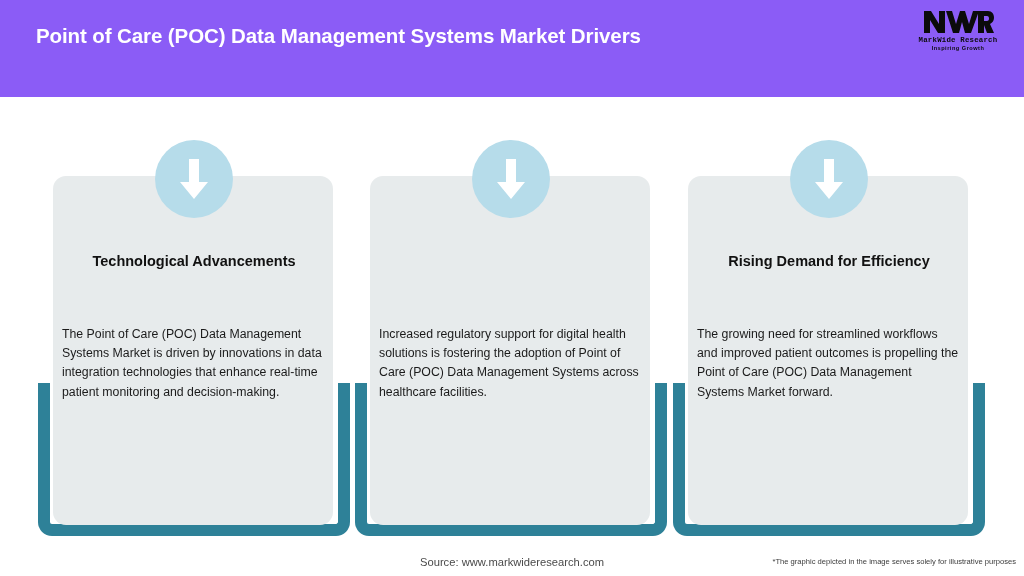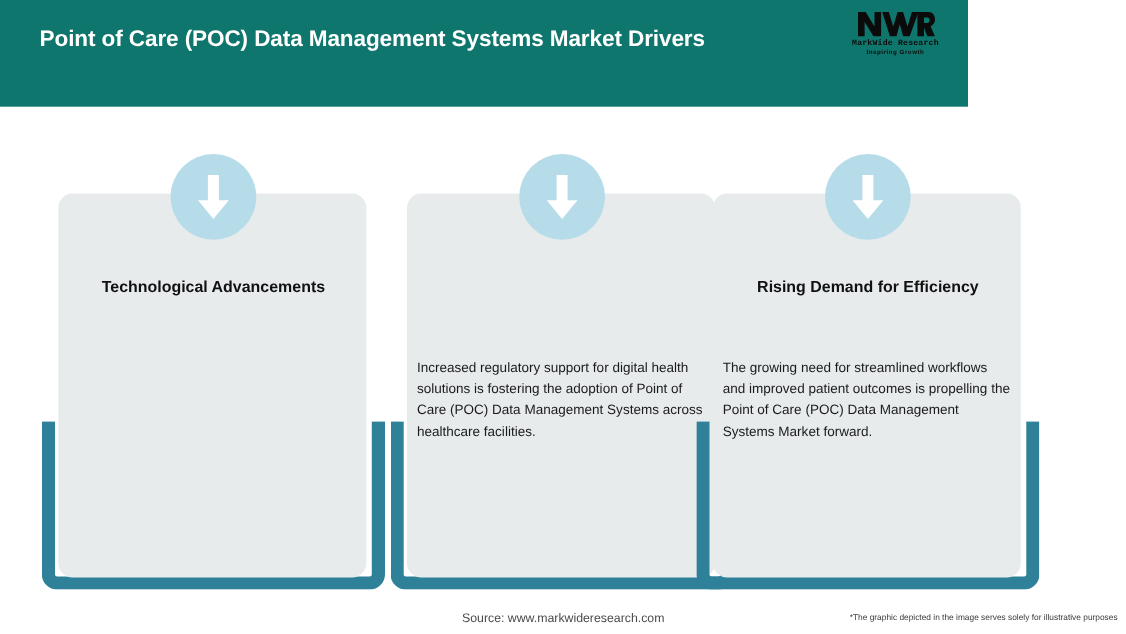--- a/index.html
+++ b/index.html
@@ -14,23 +14,23 @@
     font-family: "Liberation Sans", sans-serif;
     overflow: hidden;
     position: relative;
   }
 
   
   .header {
     position: absolute;
     left: 0;
     top: 0;
-    width: 880px;
+    width: 1024px;
     height: 97px;
-    background: #0f766e;
+    background: #8b5cf6;
   }
   .header-title {
     position: absolute;
     left: 36px;
     top: 24px;
     font-size: 20.5px;
     font-weight: bold;
     color: #ffffff;
     letter-spacing: -0.1px;
     white-space: nowrap;
@@ -78,21 +78,21 @@
     height: 440px;
   }
   .card-wrap {
     position: absolute;
     top: 0;
     width: 316px;
     height: 440px;
   }
   .card-wrap.c0 { left: 36px; }
   .card-wrap.c1 { left: 353px; }
-  .card-wrap.c2 { left: 631px; }
+  .card-wrap.c2 { left: 671px; }
 
   
   .frame {
     position: absolute;
     left: 2px;
     top: 286px;
     width: 312px;
     height: 153px;
     border-left: 12px solid #2e8198;
     border-right: 12px solid #2e8198;
@@ -196,20 +196,21 @@
 
   <div class="card-wrap c0">
     <div class="frame"></div>
     <div class="card"></div>
     <div class="arrow-badge">
       <svg width="34" height="44" viewBox="0 0 34 44">
         <path d="M12 2 L22 2 L22 25 L31 25 L17 42 L3 25 L12 25 Z" fill="#ffffff"></path>
       </svg>
     </div>
     <div class="card-title">Technological Advancements</div>
+    <div class="card-body">The Point of Care (POC) Data Management Systems Market is driven by innovations in data integration technologies that enhance real-time patient monitoring and decision-making.</div>
   </div>
 
   <div class="card-wrap c1">
     <div class="frame"></div>
     <div class="card"></div>
     <div class="arrow-badge">
       <svg width="34" height="44" viewBox="0 0 34 44">
         <path d="M12 2 L22 2 L22 25 L31 25 L17 42 L3 25 L12 25 Z" fill="#ffffff"></path>
       </svg>
     </div>

